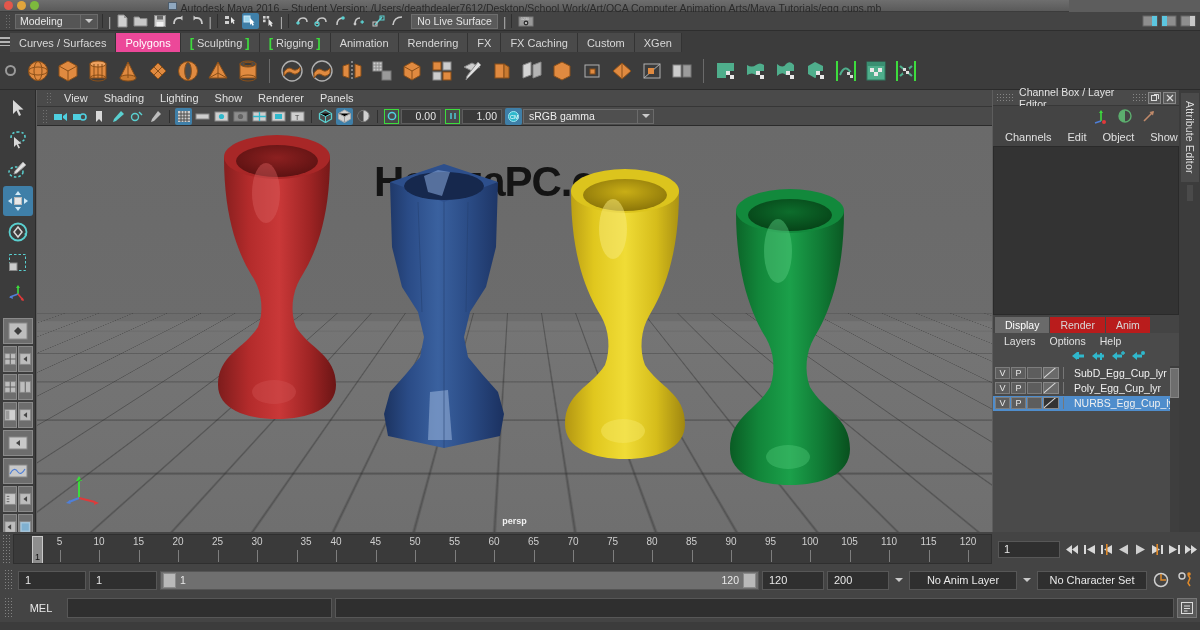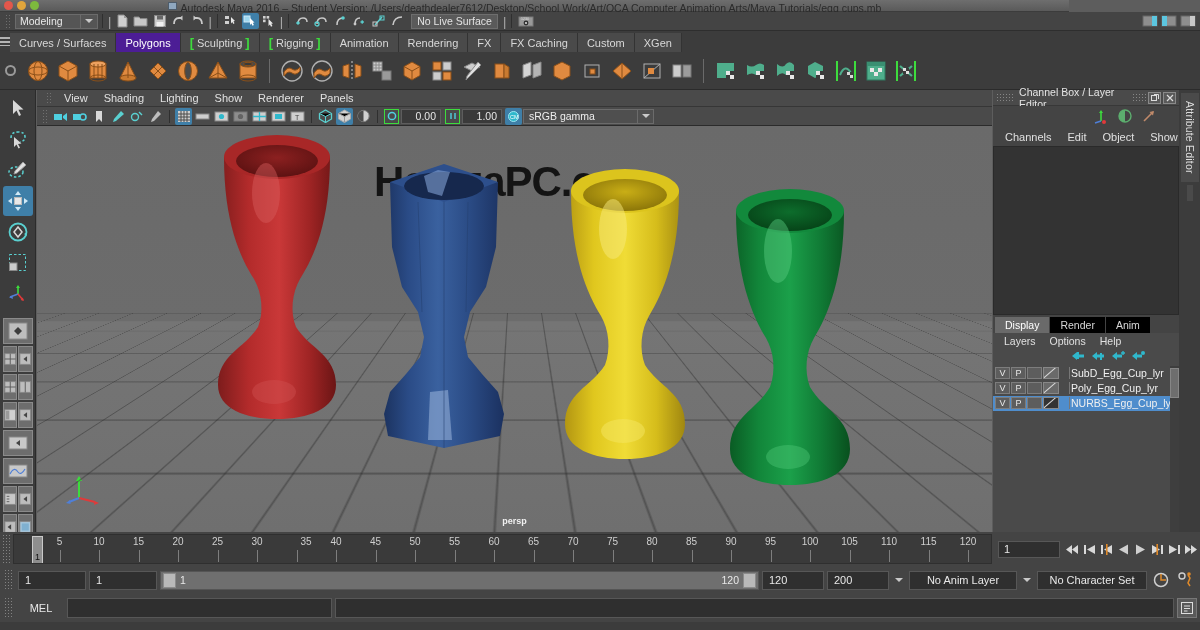--- a/index.html
+++ b/index.html
@@ -74,21 +74,21 @@
     background:#3c3c3c; display:flex; align-items:flex-end;
   }
   .shelf-grip { width:10px; height:21px; display:flex;align-items:center;justify-content:center;}
   .hamb { width:11px;height:9px;
     background:repeating-linear-gradient(to bottom,#b3b3b3 0 2px,transparent 2px 4px);}
   .stab {
     height:19px; padding:0 9px; display:flex; align-items:center;
     font-size:11px; color:#d8d8d8; background:#4a4a4a;
     border-right:1px solid #333; position:relative;
   }
-  .stab.active { background:#4c1d95; color:#fff; }
+  .stab.active { background:#ec4899; color:#fff; }
   .stab .lb, .stab .rb { color:#3ddc3d; font-weight:bold; font-size:13px; }
   .stab .lb{margin-right:3px;} .stab .rb{margin-left:3px;}
 
   
   .shelf {
     position:absolute; left:0; top:52px; width:1200px; height:38px;
     background:#3c3c3c; border-bottom:1px solid #2b2b2b;
     display:flex; align-items:center;
   }
   .shelf-side { width:20px; height:38px; display:flex;align-items:center;justify-content:center;}
@@ -172,37 +172,37 @@
   .winbtn{width:13px;height:12px;border:1px solid #8a8a8a;background:#5a5a5a;margin-left:2px;
      display:flex;align-items:center;justify-content:center;font-size:9px;color:#ddd;}
   .cb-iconrow{height:22px;display:flex;align-items:center;justify-content:flex-end;
      gap:8px;padding-right:22px;background:#444;}
   .cb-menubar{height:17px;background:#444;display:flex;align-items:center;padding-left:4px;}
   .cb-menu{padding:0 8px;font-size:11px;color:#e0e0e0;}
   .cb-body{flex:1;background:#333;border:1px solid #2a2a2a;margin:1px 0 0 0;}
 
   .layer-tabs{height:18px;display:flex;align-items:flex-end;padding-left:2px;background:#444;}
   .ltab{height:16px;padding:0 10px;display:flex;align-items:center;font-size:10.5px;
-     background:#000000;color:#d8d8d8;margin-right:1px;}
+     background:#b91c1c;color:#d8d8d8;margin-right:1px;}
   .ltab.active{background:#6a6a6a;color:#fff;}
   .layer-menubar{height:16px;background:#4a4a4a;display:flex;align-items:center;padding-left:4px;}
   .layer-menu{padding:0 7px;font-size:10.5px;color:#e0e0e0;}
   .layer-btnrow{height:17px;background:#4a4a4a;display:flex;align-items:center;
      justify-content:flex-end;gap:6px;padding-right:34px;}
   .layerlist{flex:1;background:#4a4a4a;position:relative;overflow:hidden;}
   .layerrow{height:15px;display:flex;align-items:center;padding-left:2px;gap:1px;}
   .layerrow.sel{background:#4f8dcc;}
   .lchk{width:15px;height:12px;background:#5d5d5d;border:1px solid #7d7d7d;
      display:flex;align-items:center;justify-content:center;font-size:9px;color:#e8e8e8;}
   .lchk.blank{color:transparent;}
   .lswatch{width:16px;height:12px;background:#6a6a6a;border:1px solid #888;position:relative;overflow:hidden;}
   .lswatch:after{content:"";position:absolute;left:-2px;top:11px;width:24px;height:1px;
      background:#d8d8d8;transform:rotate(-41deg);transform-origin:left center;}
-  .lname{font-size:10.5px;color:#f0f0f0;margin-left:9px;white-space:nowrap;
-     border-left:1px solid #777;padding-left:1px;}
+  .lname{font-size:10.5px;color:#f0f0f0;margin-left:3px;white-space:nowrap;
+     border-left:1px solid #777;padding-left:10px;}
   .scroll-v{position:absolute;right:0;top:0;width:9px;height:100%;background:#3e3e3e;}
   .scroll-thumb{position:absolute;right:0;top:2px;width:9px;height:30px;background:#6e6e6e;border:1px solid #868686;}
 
   
   .rtabs { position:absolute; left:1179px; top:90px; width:21px; height:442px;
     background:#3c3c3c; display:flex; flex-direction:column; align-items:center; }
   .rtab { writing-mode:vertical-rl; font-size:10.5px; color:#ddd; background:#4a4a4a;
     padding:8px 3px; margin-top:3px; letter-spacing:.2px; }
 
   

